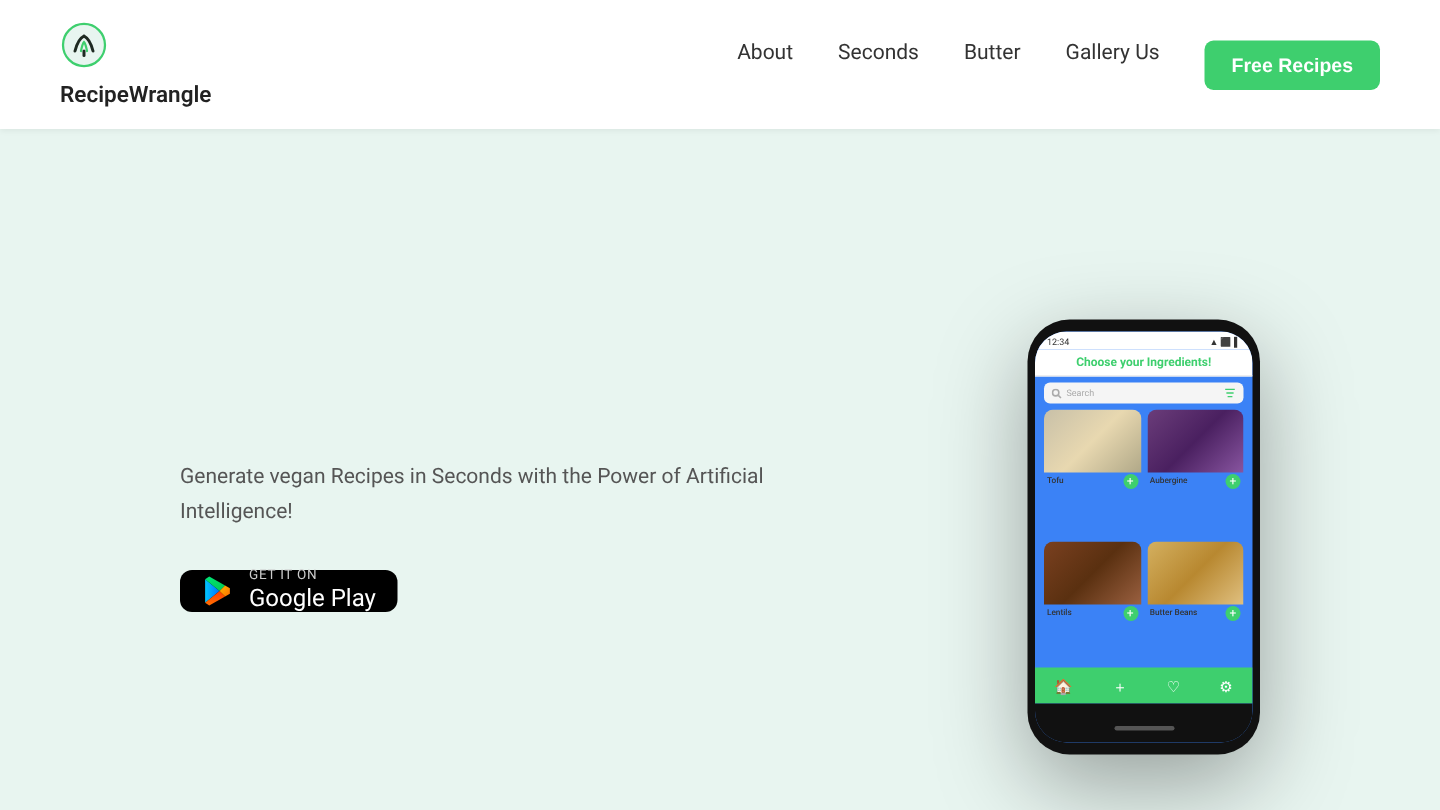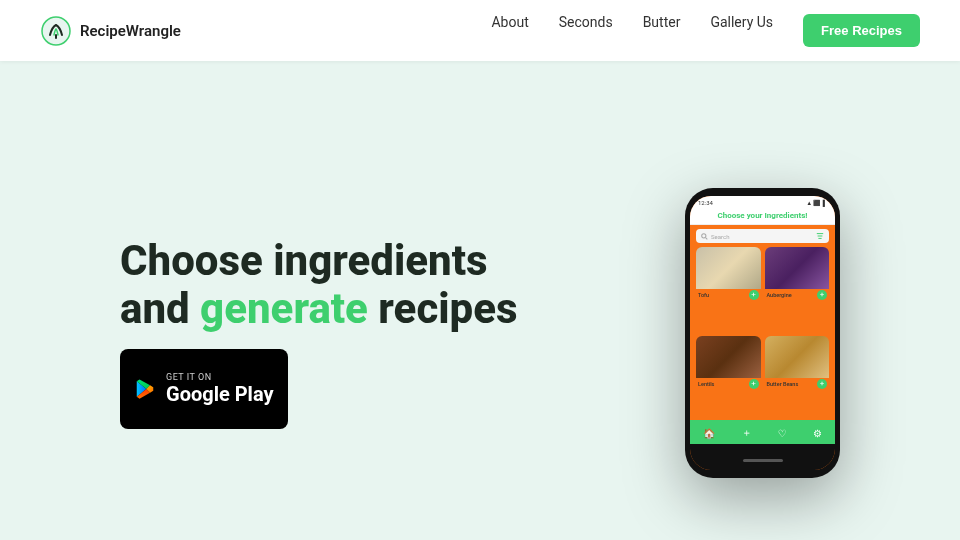--- a/index.html
+++ b/index.html
@@ -15,22 +15,23 @@
     header {
       display: flex;
       align-items: center;
       justify-content: space-between;
       padding: 14px 40px;
       background: #fff;
       box-shadow: 0 1px 4px rgba(0,0,0,0.06);
     }
     .logo-area {
       display: flex;
-      align-items: center;
+      align-items: flex-start;
       gap: 8px;
+      flex-direction: column;
     }
     .logo-icon {
       width: 32px;
       height: 32px;
     }
     .logo-text {
       font-size: 15px;
       font-weight: 600;
       color: #222;
     }
@@ -83,43 +84,43 @@
       line-height: 1.6;
       margin-bottom: 28px;
     }
 
     
     .gplay-badge {
       display: inline-flex;
       align-items: center;
       background: #000;
       border-radius: 8px;
-      padding: 24px 14px;
+      padding: 0 14px;
       gap: 10px;
       cursor: pointer;
       text-decoration: none;
     }
     .gplay-play-icon {
       width: 22px;
       height: 22px;
     }
     .gplay-text-area {
       display: flex;
       flex-direction: column;
       line-height: 1.1;
     }
     .gplay-get-it {
       font-size: 9px;
       color: #ccc;
       letter-spacing: 0.5px;
       text-transform: uppercase;
     }
     .gplay-name {
-      font-size: 20px;
-      font-weight: 700;
+      font-size: 16px;
+      font-weight: 400;
       color: #fff;
     }
 
     
     .hero-right {
       display: flex;
       align-items: center;
       justify-content: center;
     }
     .phone-outer {
@@ -127,21 +128,21 @@
       height: 290px;
       background: #111;
       border-radius: 28px;
       padding: 8px 5px;
       box-shadow: 0 20px 60px rgba(0,0,0,0.35);
       position: relative;
     }
     .phone-screen {
       width: 100%;
       height: 100%;
-      background: #f97316;
+      background: #3b82f6;
       border-radius: 21px;
       overflow: hidden;
       display: flex;
       flex-direction: column;
     }
     
     .phone-status {
       background: #fff;
       padding: 3px 8px 1px 8px;
       display: flex;
@@ -270,24 +271,21 @@
     <a class="nav-link">About</a>
     <a class="nav-link">Seconds</a>
     <a class="nav-link">Butter</a>
     <a class="nav-link">Gallery Us</a>
     <button class="free-download-btn">Free Recipes</button>
   </nav>
 </header>
 
 <section class="hero">
   <div class="hero-left">
-    <h1 class="hero-title">
-      <span>Choose ingredients</span><br>
-      <span>and </span><span class="highlight">generate</span><span> recipes</span>
-    </h1>
+    <p class="hero-subtitle">Generate vegan Recipes in Seconds with the Power of Artificial Intelligence!</p>
 
     <a class="gplay-badge">
 
       <svg class="gplay-play-icon" viewBox="0 0 24 24" xmlns="http://www.w3.org/2000/svg">
         <defs>
           <linearGradient id="pg1" x1="0%" y1="0%" x2="100%" y2="0%">
             <stop offset="0%" style="stop-color:#00c6ff"></stop>
             <stop offset="100%" style="stop-color:#0072ff"></stop>
           </linearGradient>
           <linearGradient id="pg2" x1="0%" y1="0%" x2="100%" y2="100%">

